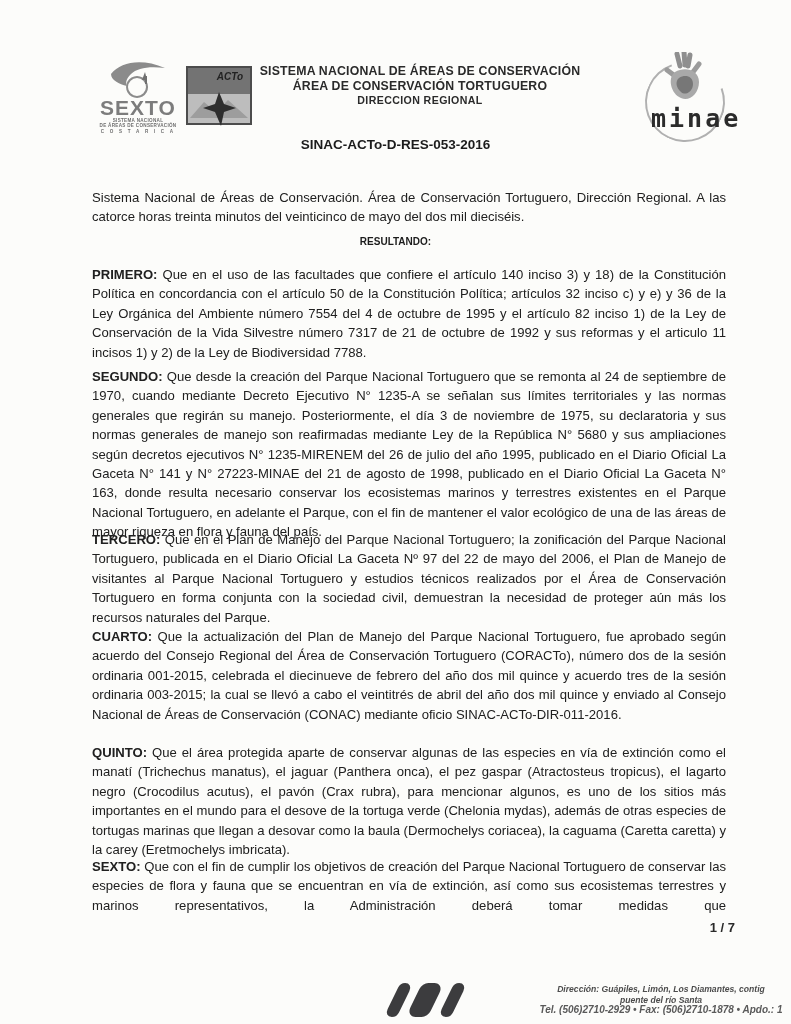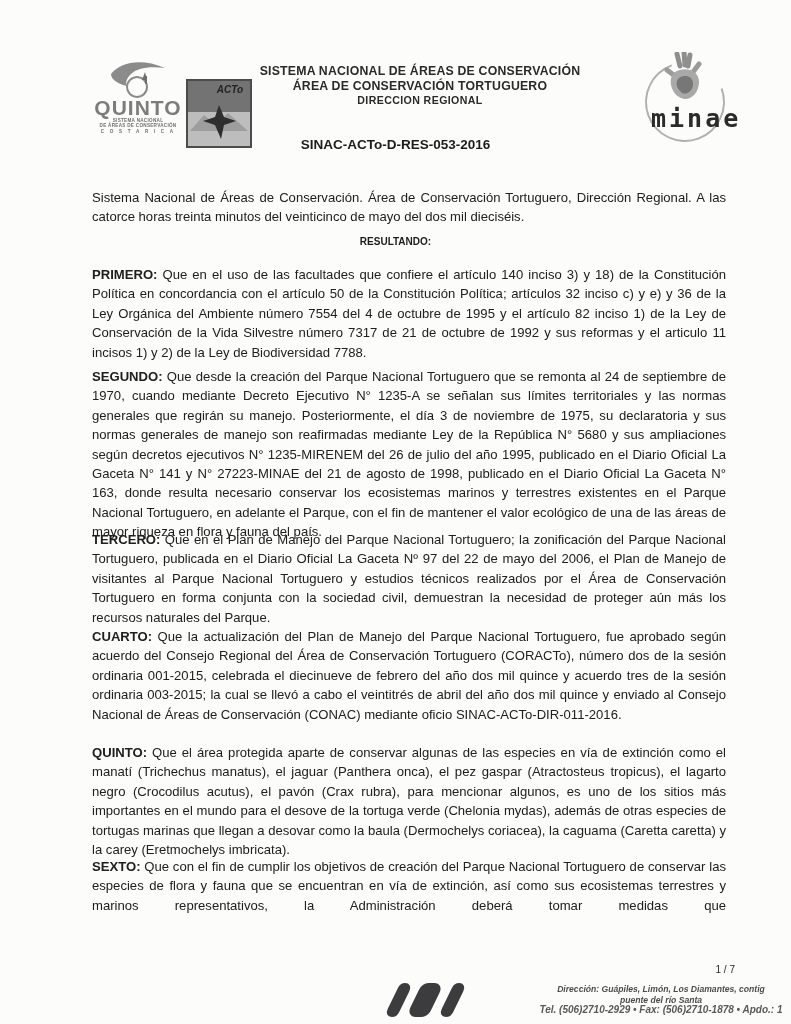--- a/index.html
+++ b/index.html
@@ -17,40 +17,40 @@
   .hdr-org .l3{font-size:10.6px;font-weight:bold;letter-spacing:.4px;}
   .title-block{position:absolute;left:0;top:137px;width:100%;text-align:center;
     font-weight:bold;font-size:13.5px;line-height:16px;color:#1c1c1c;}
   
   .sinac{position:absolute;left:94px;top:58px;width:88px;text-align:center;}
   .sinac svg{display:block;margin:0 auto;}
   .sinac .word{font-size:21px;font-weight:bold;color:#7c7c7c;letter-spacing:1px;line-height:20px;}
   .sinac .cap{font-size:4.6px;font-weight:bold;color:#6f6f6f;line-height:5.4px;letter-spacing:.3px;}
   .sinac .cr{font-size:4.6px;font-weight:bold;color:#6f6f6f;letter-spacing:2.2px;line-height:6px;}
   
-  .acto{position:absolute;left:186px;top:79px;width:66px;height:69px;
+  .acto{position:absolute;left:186px;top:66px;width:66px;height:59px;
     background:linear-gradient(to bottom,#737373 0 48%,#bdbdbd 48% 100%);
     border:2px solid #4c4c4c;box-sizing:border-box;}
   .acto .lbl{position:absolute;right:7px;top:3px;font-size:10px;font-weight:bold;color:#222;font-style:italic;}
   .acto svg{position:absolute;left:0;top:14px;}
   
   .minae{position:absolute;left:633px;top:52px;width:118px;height:92px;}
   .minae .ring{position:absolute;left:12px;top:10px;width:76px;height:76px;border:2.5px solid #b0b0b0;
     border-radius:50%;border-top-color:transparent;transform:rotate(25deg);}
   .minae svg{position:absolute;left:22px;top:0;}
   .minae .word{position:absolute;left:18px;top:52px;font-size:25px;font-weight:bold;color:#2b2b2b;
     letter-spacing:3px;font-family:"DejaVu Sans Mono","Liberation Mono",monospace;}
   
   .body-abs{position:absolute;left:92px;width:634px;font-size:13.1px;line-height:19.4px;
     text-align:justify;color:#202020;}
   .lead{font-weight:bold;}
   .center-head{position:absolute;left:0;width:100%;text-align:center;font-weight:bold;
     font-size:10px;color:#1c1c1c;}
   .cont{text-align-last:justify;}
-  .pagenum{position:absolute;top:964px;right:56px;font-size:10px;font-weight:normal;color:#2a2a2a;}
+  .pagenum{position:absolute;top:920px;right:56px;font-size:13px;font-weight:bold;color:#2a2a2a;}
   
   .slashes{position:absolute;left:384px;top:983px;width:90px;height:36px;}
   .slashes i{position:absolute;top:0;height:34px;background:#3c3c3e;transform:skewX(-26deg);
     border-radius:6px 10px 6px 10px;}
   .slashes i:nth-child(1){left:8px;width:13px;}
   .slashes i:nth-child(2){left:30px;width:22px;}
   .slashes i:nth-child(3){left:62px;width:13px;}
   .f-addr{position:absolute;right:0;top:984px;width:260px;text-align:center;
     font-style:italic;font-weight:bold;font-size:8.6px;line-height:10.5px;color:#4c4c4c;white-space:nowrap;}
   .f-addr .tiny{font-size:10px;color:#5a5a5a;}
@@ -62,21 +62,21 @@
 
   <div class="sinac">
     <span>
       <svg width="62" height="40" viewBox="0 0 62 40">
         <path d="M4 16 C14 4 34 0 58 10 C42 8 30 10 24 16 C20 20 18 24 20 28 C12 26 4 22 4 16 Z" fill="#8b8b8b"></path>
         <path d="M30 18 a11 11 0 1 0 .1 0 Z M30 20 a9 9 0 0 1 9 9 a9 9 0 0 1 -18 0 a9 9 0 0 1 9 -9 Z" fill="#8b8b8b" fill-rule="evenodd"></path>
         <path d="M38 14 l2 8 l-5 0 Z" fill="#6f6f6f"></path>
         <rect x="38" y="18" width="2" height="8" fill="#6f6f6f"></rect>
       </svg>
     </span>
-    <div class="word">QUINTO</div>
+    <div class="word">SEXTO</div>
     <div class="cap">SISTEMA NACIONAL</div>
     <div class="cap">DE ÁREAS DE CONSERVACIÓN</div>
     <div class="cr">C O S T A   R I C A</div>
   </div>
 
   <div class="acto">
     <span class="lbl">ACTo</span>
     <span>
       <svg width="62" height="50" viewBox="0 0 62 50">
         <path d="M2 36 L16 20 L28 30 L40 18 L60 36 Z" fill="#9d9d9d"></path>

